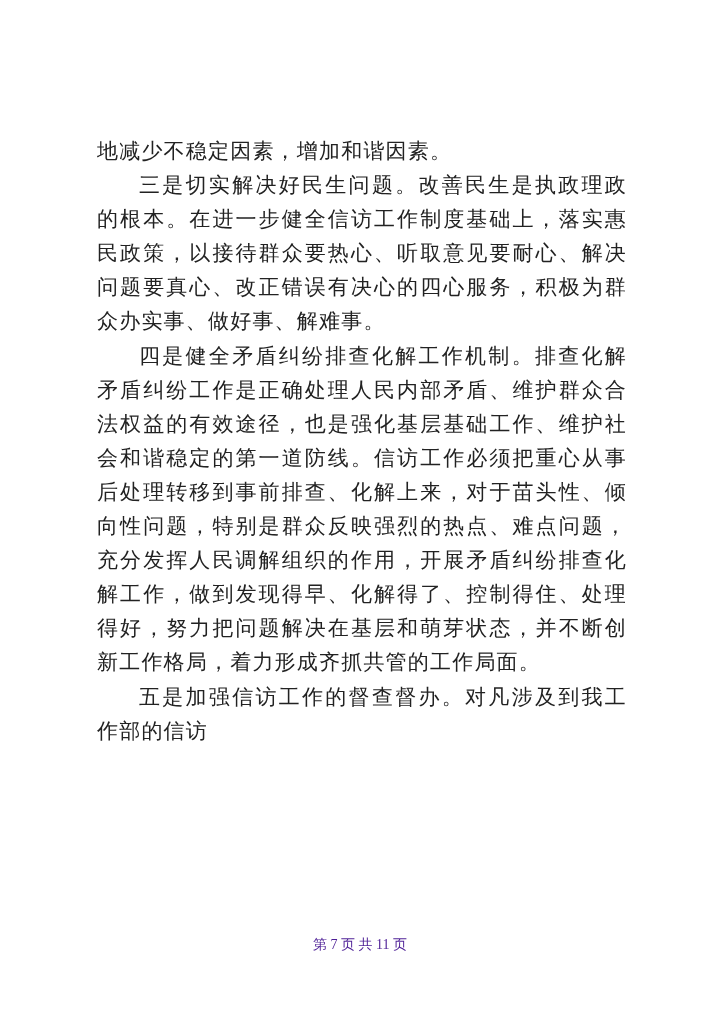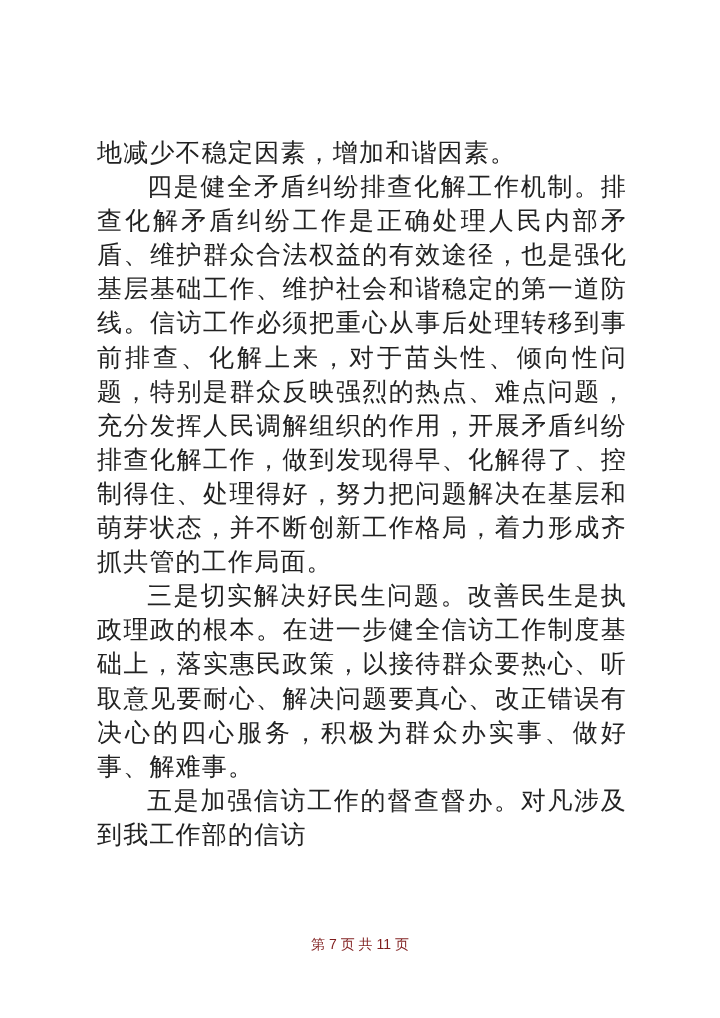--- a/index.html
+++ b/index.html
@@ -1,35 +1,35 @@
 <!DOCTYPE html>
 <html><head>
 <meta charset="utf-8">
 <style>
   html, body { margin: 0; padding: 0; background: #ffffff; }
   body { width: 720px; height: 1018px; position: relative; overflow: hidden; }
   .page { position: absolute; left: 0; top: 0; width: 720px; height: 1018px; background: #fff; }
   .body-text {
     position: absolute; left: 97px; top: 136px; width: 530px;
-    font-family: Liberation Serif, serif;
-    font-size: 25px; line-height: 34.1px; color: #222;
+    font-family: Liberation Mono, monospace;
+    font-size: 21px; line-height: 34.1px; color: #222;
     letter-spacing: 1.2px; text-align: justify;
   }
   .body-text p { margin: 0; }
   .body-text p.indent { text-indent: 2em; }
   .footer {
     position: absolute; left: 0; top: 936px; width: 720px; text-align: center;
-    font-family: Liberation Sans, sans-serif;
-    font-size: 14px; color: #7f1d1d;
+    font-family: Liberation Serif, serif;
+    font-size: 14px; color: #4c1d95;
   }
 </style>
 </head>
 <body>
 
 <div class="page">
   <div class="body-text">
     <p>地减少不稳定因素，增加和谐因素。</p>
+    <p class="indent">三是切实解决好民生问题。改善民生是执政理政的根本。在进一步健全信访工作制度基础上，落实惠民政策，以接待群众要热心、听取意见要耐心、解决问题要真心、改正错误有决心的四心服务，积极为群众办实事、做好事、解难事。</p>
     <p class="indent">四是健全矛盾纠纷排查化解工作机制。排查化解矛盾纠纷工作是正确处理人民内部矛盾、维护群众合法权益的有效途径，也是强化基层基础工作、维护社会和谐稳定的第一道防线。信访工作必须把重心从事后处理转移到事前排查、化解上来，对于苗头性、倾向性问题，特别是群众反映强烈的热点、难点问题，充分发挥人民调解组织的作用，开展矛盾纠纷排查化解工作，做到发现得早、化解得了、控制得住、处理得好，努力把问题解决在基层和萌芽状态，并不断创新工作格局，着力形成齐抓共管的工作局面。</p>
-    <p class="indent">三是切实解决好民生问题。改善民生是执政理政的根本。在进一步健全信访工作制度基础上，落实惠民政策，以接待群众要热心、听取意见要耐心、解决问题要真心、改正错误有决心的四心服务，积极为群众办实事、做好事、解难事。</p>
     <p class="indent">五是加强信访工作的督查督办。对凡涉及到我工作部的信访</p>
   </div>
   <div class="footer">第 7 页  共 11 页</div>
 </div>
 
 </body></html>

